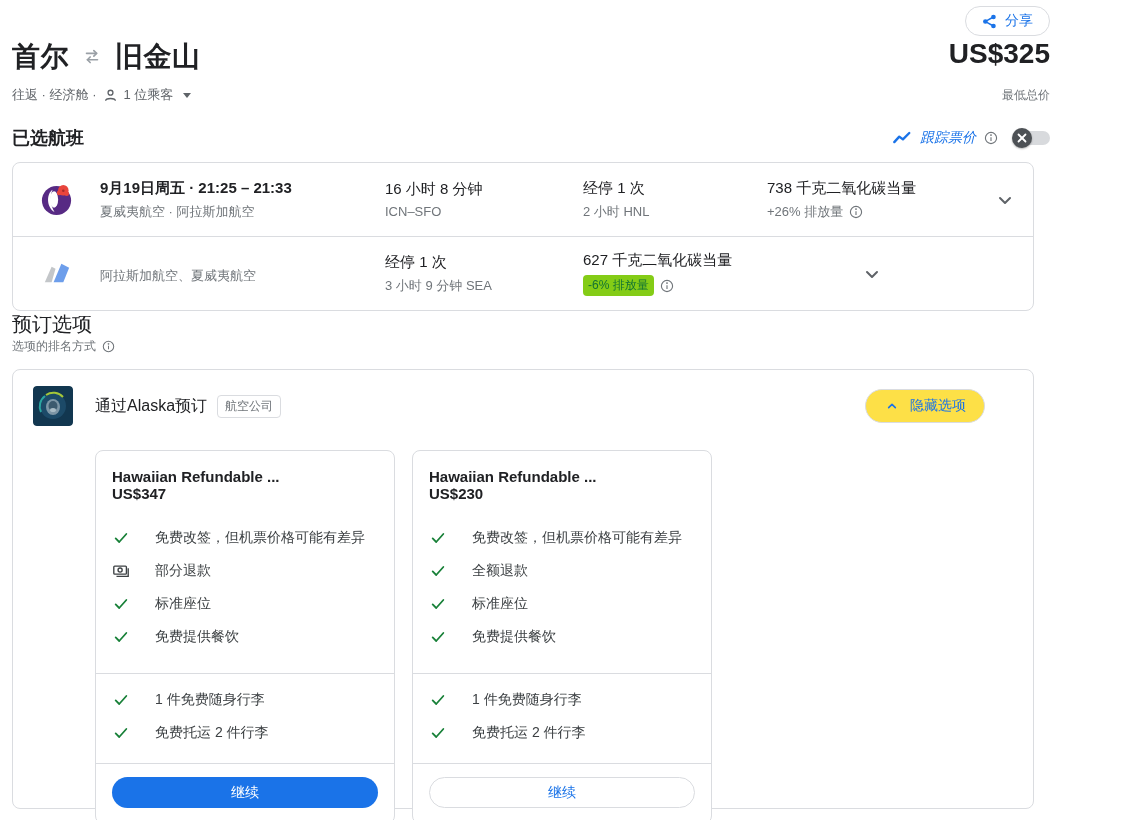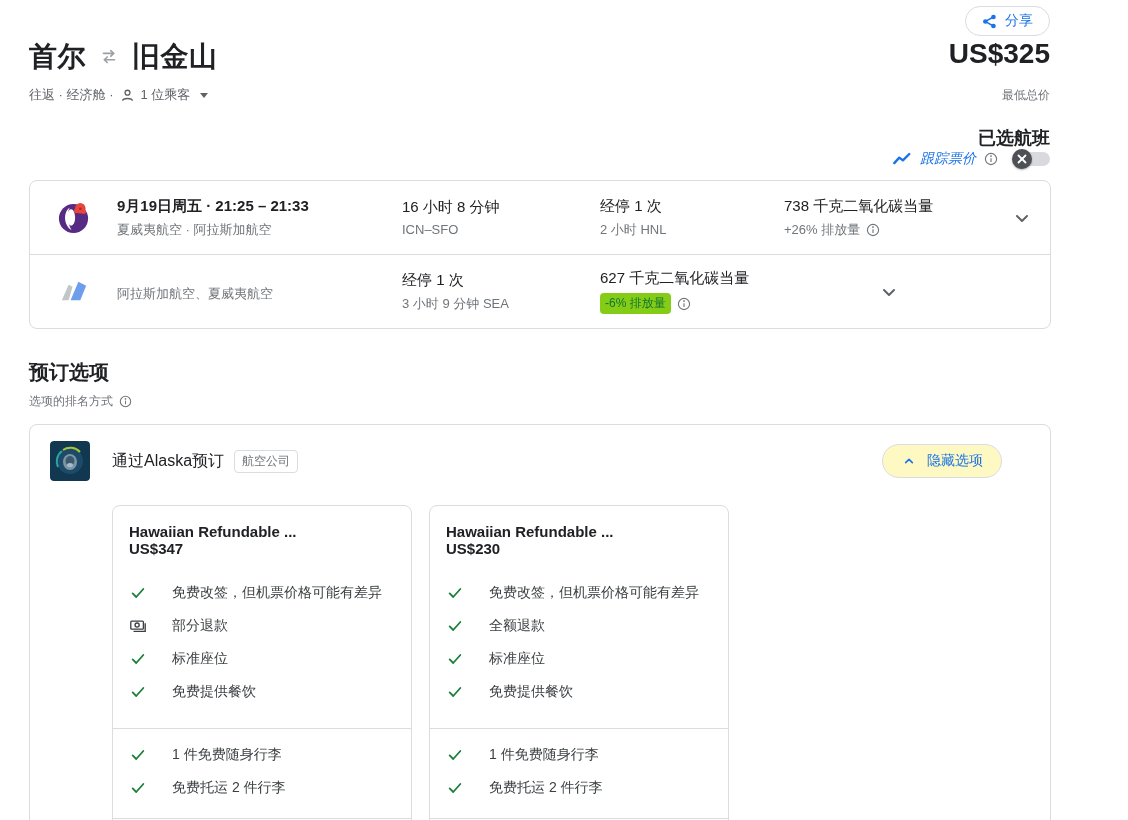--- a/index.html
+++ b/index.html
@@ -1,34 +1,34 @@
 <!DOCTYPE html>
 <html><head>
 <meta charset="utf-8">
 <style>
   * { margin:0; padding:0; box-sizing:border-box; }
   html,body { width:1128px; height:820px; overflow:hidden; background:#fff;
     font-family:"Liberation Sans","DejaVu Sans",sans-serif; color:#202124; }
-  .page { position:relative; width:1128px; height:820px; padding:0 78px 0 29px; }
+  .page { position:relative; width:1128px; height:820px; padding:0 78px 0 12px; }
 
   
   .share-btn { position:absolute; top:6px; right:78px; display:flex; align-items:center; gap:8px;
     border:1px solid #dadce0; border-radius:16px; padding:5px 16px; background:#fff;
     color:#1a73e8; font-size:14px; font-weight:500; cursor:pointer; }
   .title-row { display:flex; justify-content:space-between; align-items:flex-start; padding-top:38px; }
   .route-title { display:flex; align-items:center; gap:10px; font-size:28px; font-weight:700; letter-spacing:.5px; }
   .big-price { font-size:28px; font-weight:600; }
   .sub-row { display:flex; justify-content:space-between; align-items:center; margin-top:10px; }
   .trip-meta { display:flex; align-items:center; gap:6px; color:#5f6368; font-size:13px; }
   .caret-down { width:0; height:0; border-left:4px solid transparent; border-right:4px solid transparent;
     border-top:5px solid #5f6368; margin-left:4px; }
   .price-caption { color:#70757a; font-size:12px; }
 
   
-  .section-row { display:flex; justify-content:space-between; align-items:flex-end; margin-top:22px;flex-direction:column; }
+  .section-row { display:flex; justify-content:space-between; align-items:center; margin-top:22px; }
   .h-selected { font-size:18px; font-weight:700; }
   .track-area { display:flex; align-items:center; gap:8px; }
   .track-label { color:#1a73e8; font-size:14px; font-weight:500;font-style:italic; }
   .toggle { position:relative; width:34px; height:14px; background:#d8dadd; border-radius:7px; margin-left:10px; cursor:pointer; }
   .toggle .thumb { position:absolute; left:-4px; top:-3px; width:20px; height:20px; border-radius:50%;
     background:#4d5155; display:flex; align-items:center; justify-content:center; box-shadow:0 1px 2px rgba(0,0,0,.3); }
 
   .flights-card { margin-top:12px; border:1px solid #dadce0; border-radius:8px; width:1022px; }
   .flight-row { display:grid; grid-template-columns:87px 285px 198px 184px 210px 1fr;
     align-items:center; padding:14px 0; min-height:73px; cursor:pointer; }
@@ -37,31 +37,31 @@
   .cell .l1 { font-size:15px; font-weight:700; color:#202124; }
   .cell .l2 { font-size:13px; color:#70757a; margin-top:5px; }
   .cell .l1.normal { font-weight:400; font-size:15px; }
   sup.plus { font-size:9px; font-weight:700; vertical-align:super; }
   .em-line { display:flex; align-items:center; gap:6px; margin-top:5px; }
   .em-badge { background:#84cc16; color:#137333; font-size:12px; padding:2px 5px; border-radius:4px; }
   .em-plain { color:#70757a; font-size:13px; }
   .chev-cell { display:flex; justify-content:center; }
 
   
-  .h-booking { margin-top:30px; font-size:20px; font-weight:700; }
-  .ranking { display:flex; align-items:center; gap:6px; margin-top:7px; color:#70757a; font-size:12px; }
+  .h-booking { font-size:20px; font-weight:400; }
+  .ranking { display:flex; align-items:center; gap:6px; margin-top:0; color:#70757a; font-size:12px; }
   .booking-card { margin-top:14px; border:1px solid #dadce0; border-radius:8px; width:1022px;
     height:440px; padding:16px 20px 0 20px; }
   .provider-row { display:flex; align-items:center; }
   .provider-logo { width:40px; height:40px; border-radius:4px; overflow:hidden; flex:0 0 40px; }
   .provider-name { margin-left:22px; font-size:16px; color:#202124; }
   .provider-badge { margin-left:10px; border:1px solid #dadce0; border-radius:4px; color:#70757a;
     font-size:12px; padding:2px 7px; }
   .hide-btn { margin-left:auto; margin-right:28px; display:flex; align-items:center; gap:10px;
-    border:1px solid #dadce0; border-radius:17px; background:#fef9c3; padding:7px 18px;
+    border:1px solid #dadce0; border-radius:17px; background:#fde047; padding:7px 18px;
     color:#1a73e8; font-size:14px; font-weight:500; cursor:pointer; }
 
   .fares-row { display:flex; gap:17px; margin:24px 0 0 62px; }
   .fare-card { width:300px; border:1px solid #dadce0; border-radius:8px; background:#fff; }
   .fare-head { display:flex; justify-content:space-between; align-items:baseline; padding:17px 16px 2px 16px;flex-direction:column; }
   .fare-name { font-size:15px; font-weight:700; }
   .fare-price { font-size:15px; font-weight:700; }
   .feat-list { padding:10px 16px 12px 16px; }
   .feat { display:flex; align-items:center; gap:25px; margin:15px 0; font-size:14px; color:#3c4043; }
   .feat .ficon { width:18px; display:flex; justify-content:center; flex:0 0 18px; }

